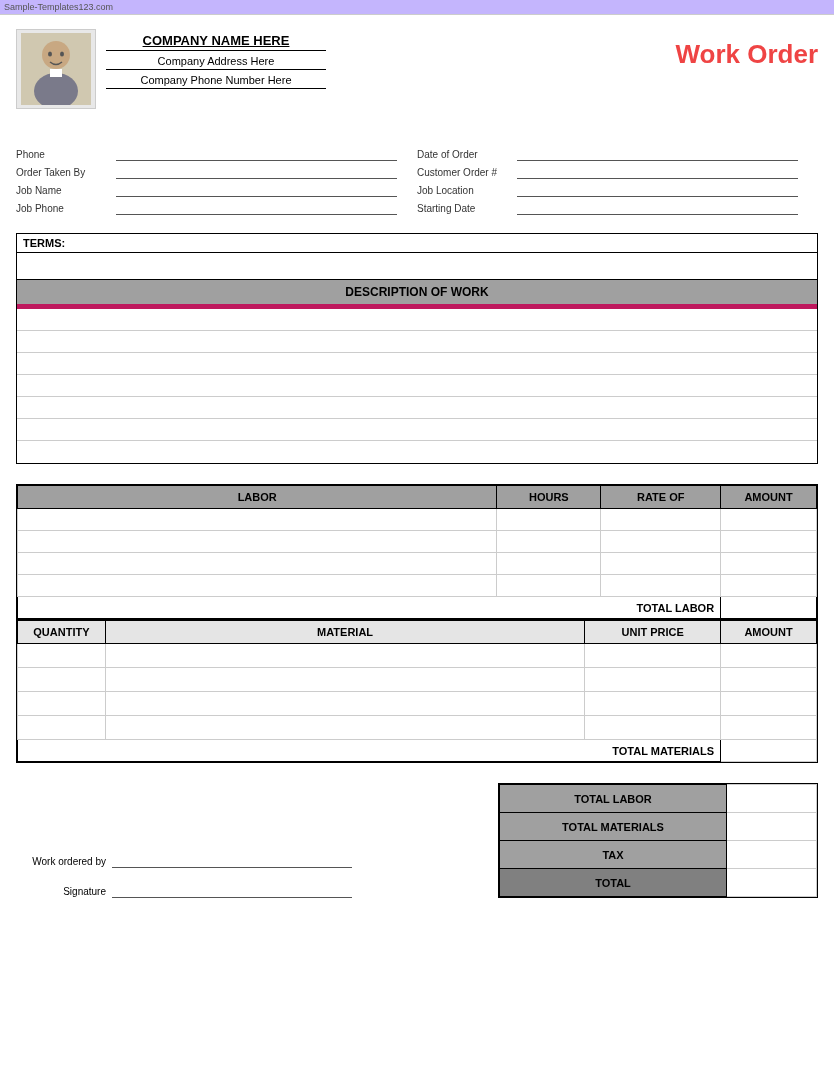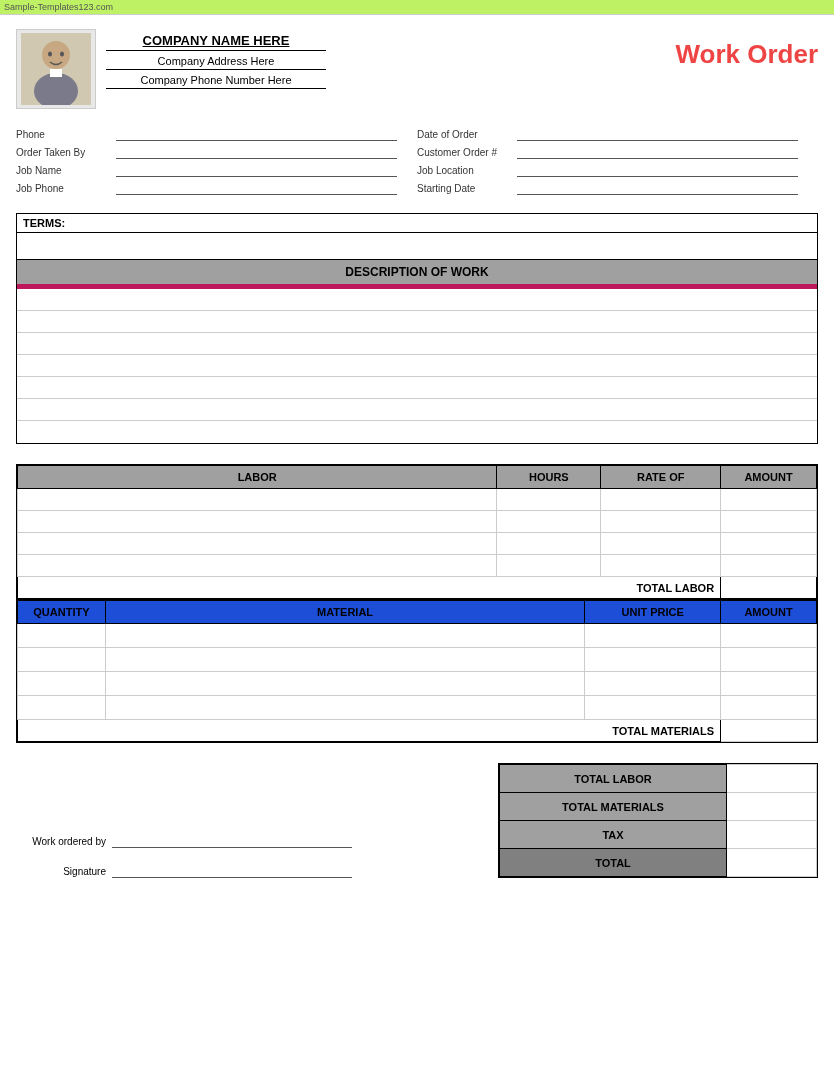--- a/index.html
+++ b/index.html
@@ -9,21 +9,21 @@
       background: #fff;
       color: #000;
       width: 834px;
       min-height: 1082px;
       padding: 0;
     }
     .watermark {
       font-size: 9px;
       color: #555;
       padding: 2px 4px;
-      background: #bef264;
+      background: #c4b5fd;
       border-bottom: 1px solid #ccc;
     }
     .page {
       padding: 14px 16px 16px 16px;
     }
     
     .header {
       display: flex;
       justify-content: space-between;
       align-items: flex-start;
@@ -99,20 +99,21 @@
       flex: 1;
       height: 14px;
       margin-right: 20px;
     }
     .form-two-col {
       display: flex;
       gap: 0;
     }
     .form-col {
       flex: 1;
+      margin-top: 20px;
     }
     
     .terms-section {
       border: 1px solid #000;
       margin-bottom: 0;
     }
     .terms-label {
       font-weight: bold;
       font-size: 11px;
       padding: 3px 6px;
@@ -177,21 +178,21 @@
     .materials-table-wrap {
       border: 1px solid #000;
       border-top: none;
       margin-bottom: 20px;
     }
     .materials-table {
       width: 100%;
       border-collapse: collapse;
     }
     .materials-table th {
-      background: #1d4ed8;
+      background: #e5e5e5;
       font-weight: bold;
       font-size: 11px;
       text-align: center;
       padding: 5px 4px;
       border: 1px solid #000;
     }
     .materials-table th.qty-h { width: 90px; }
     .materials-table th.mat-h { }
     .materials-table th.up-h { width: 130px; }
     .materials-table th.amt-h { width: 90px; }

